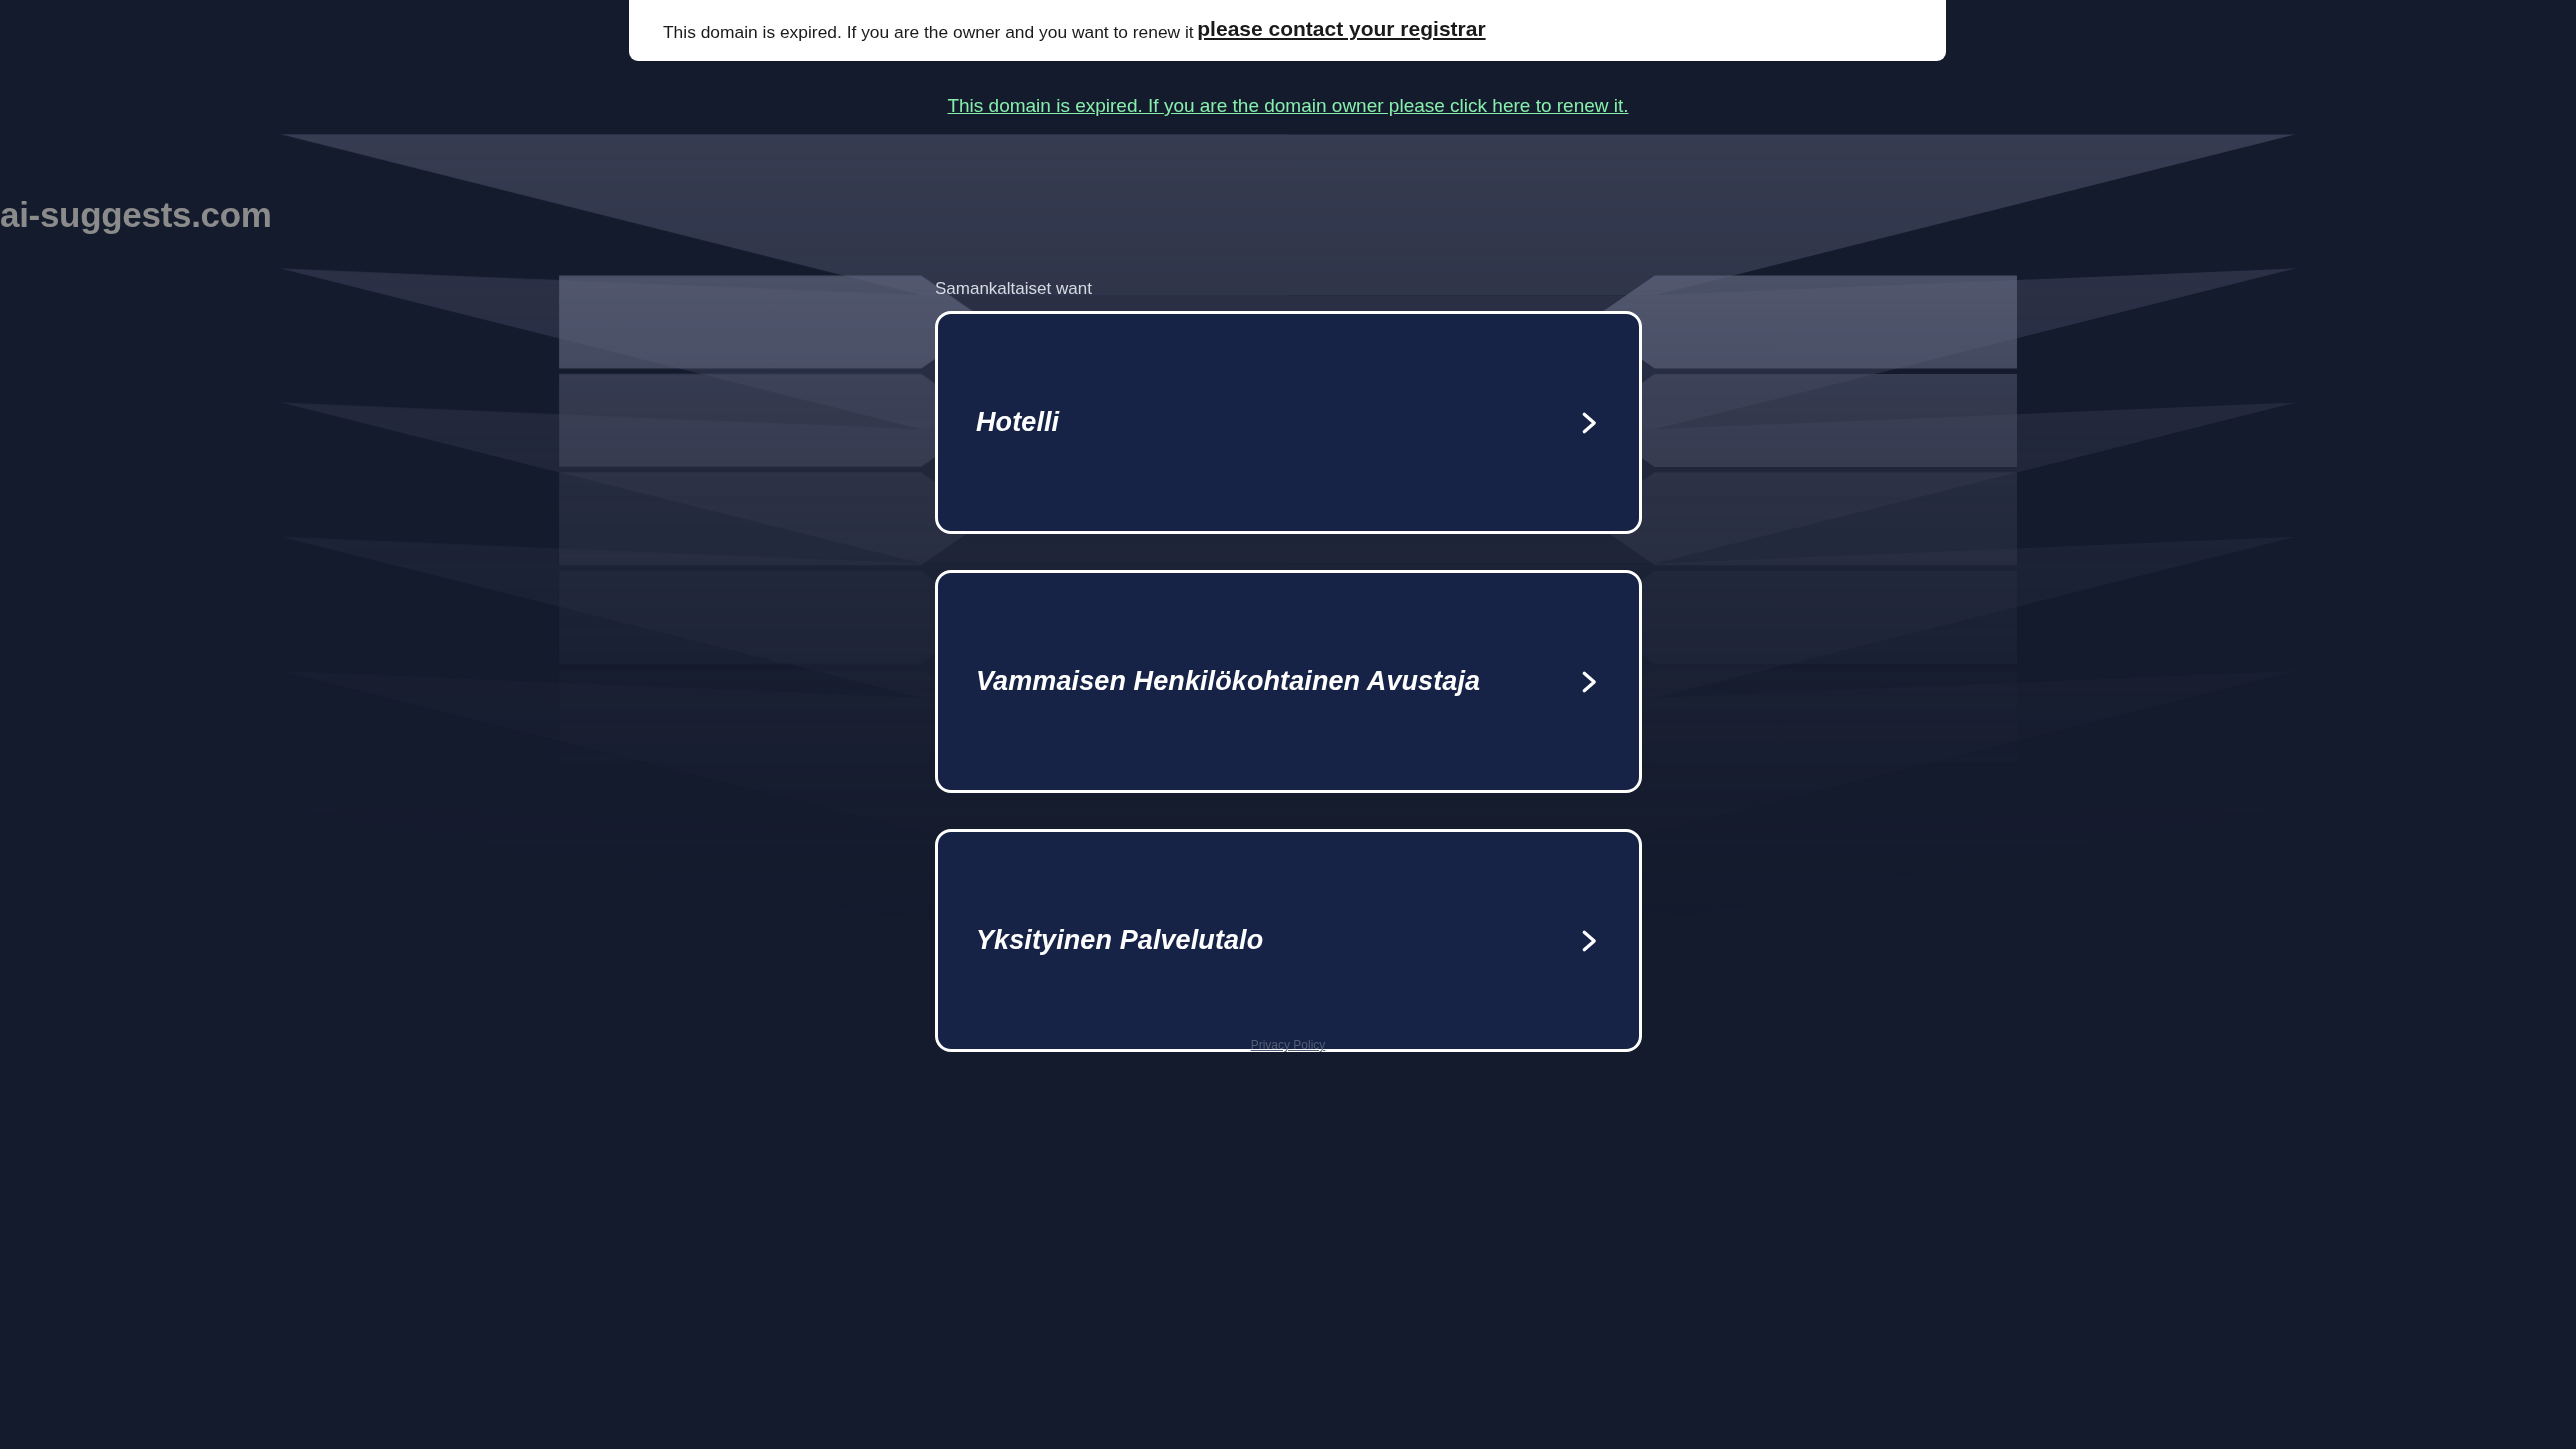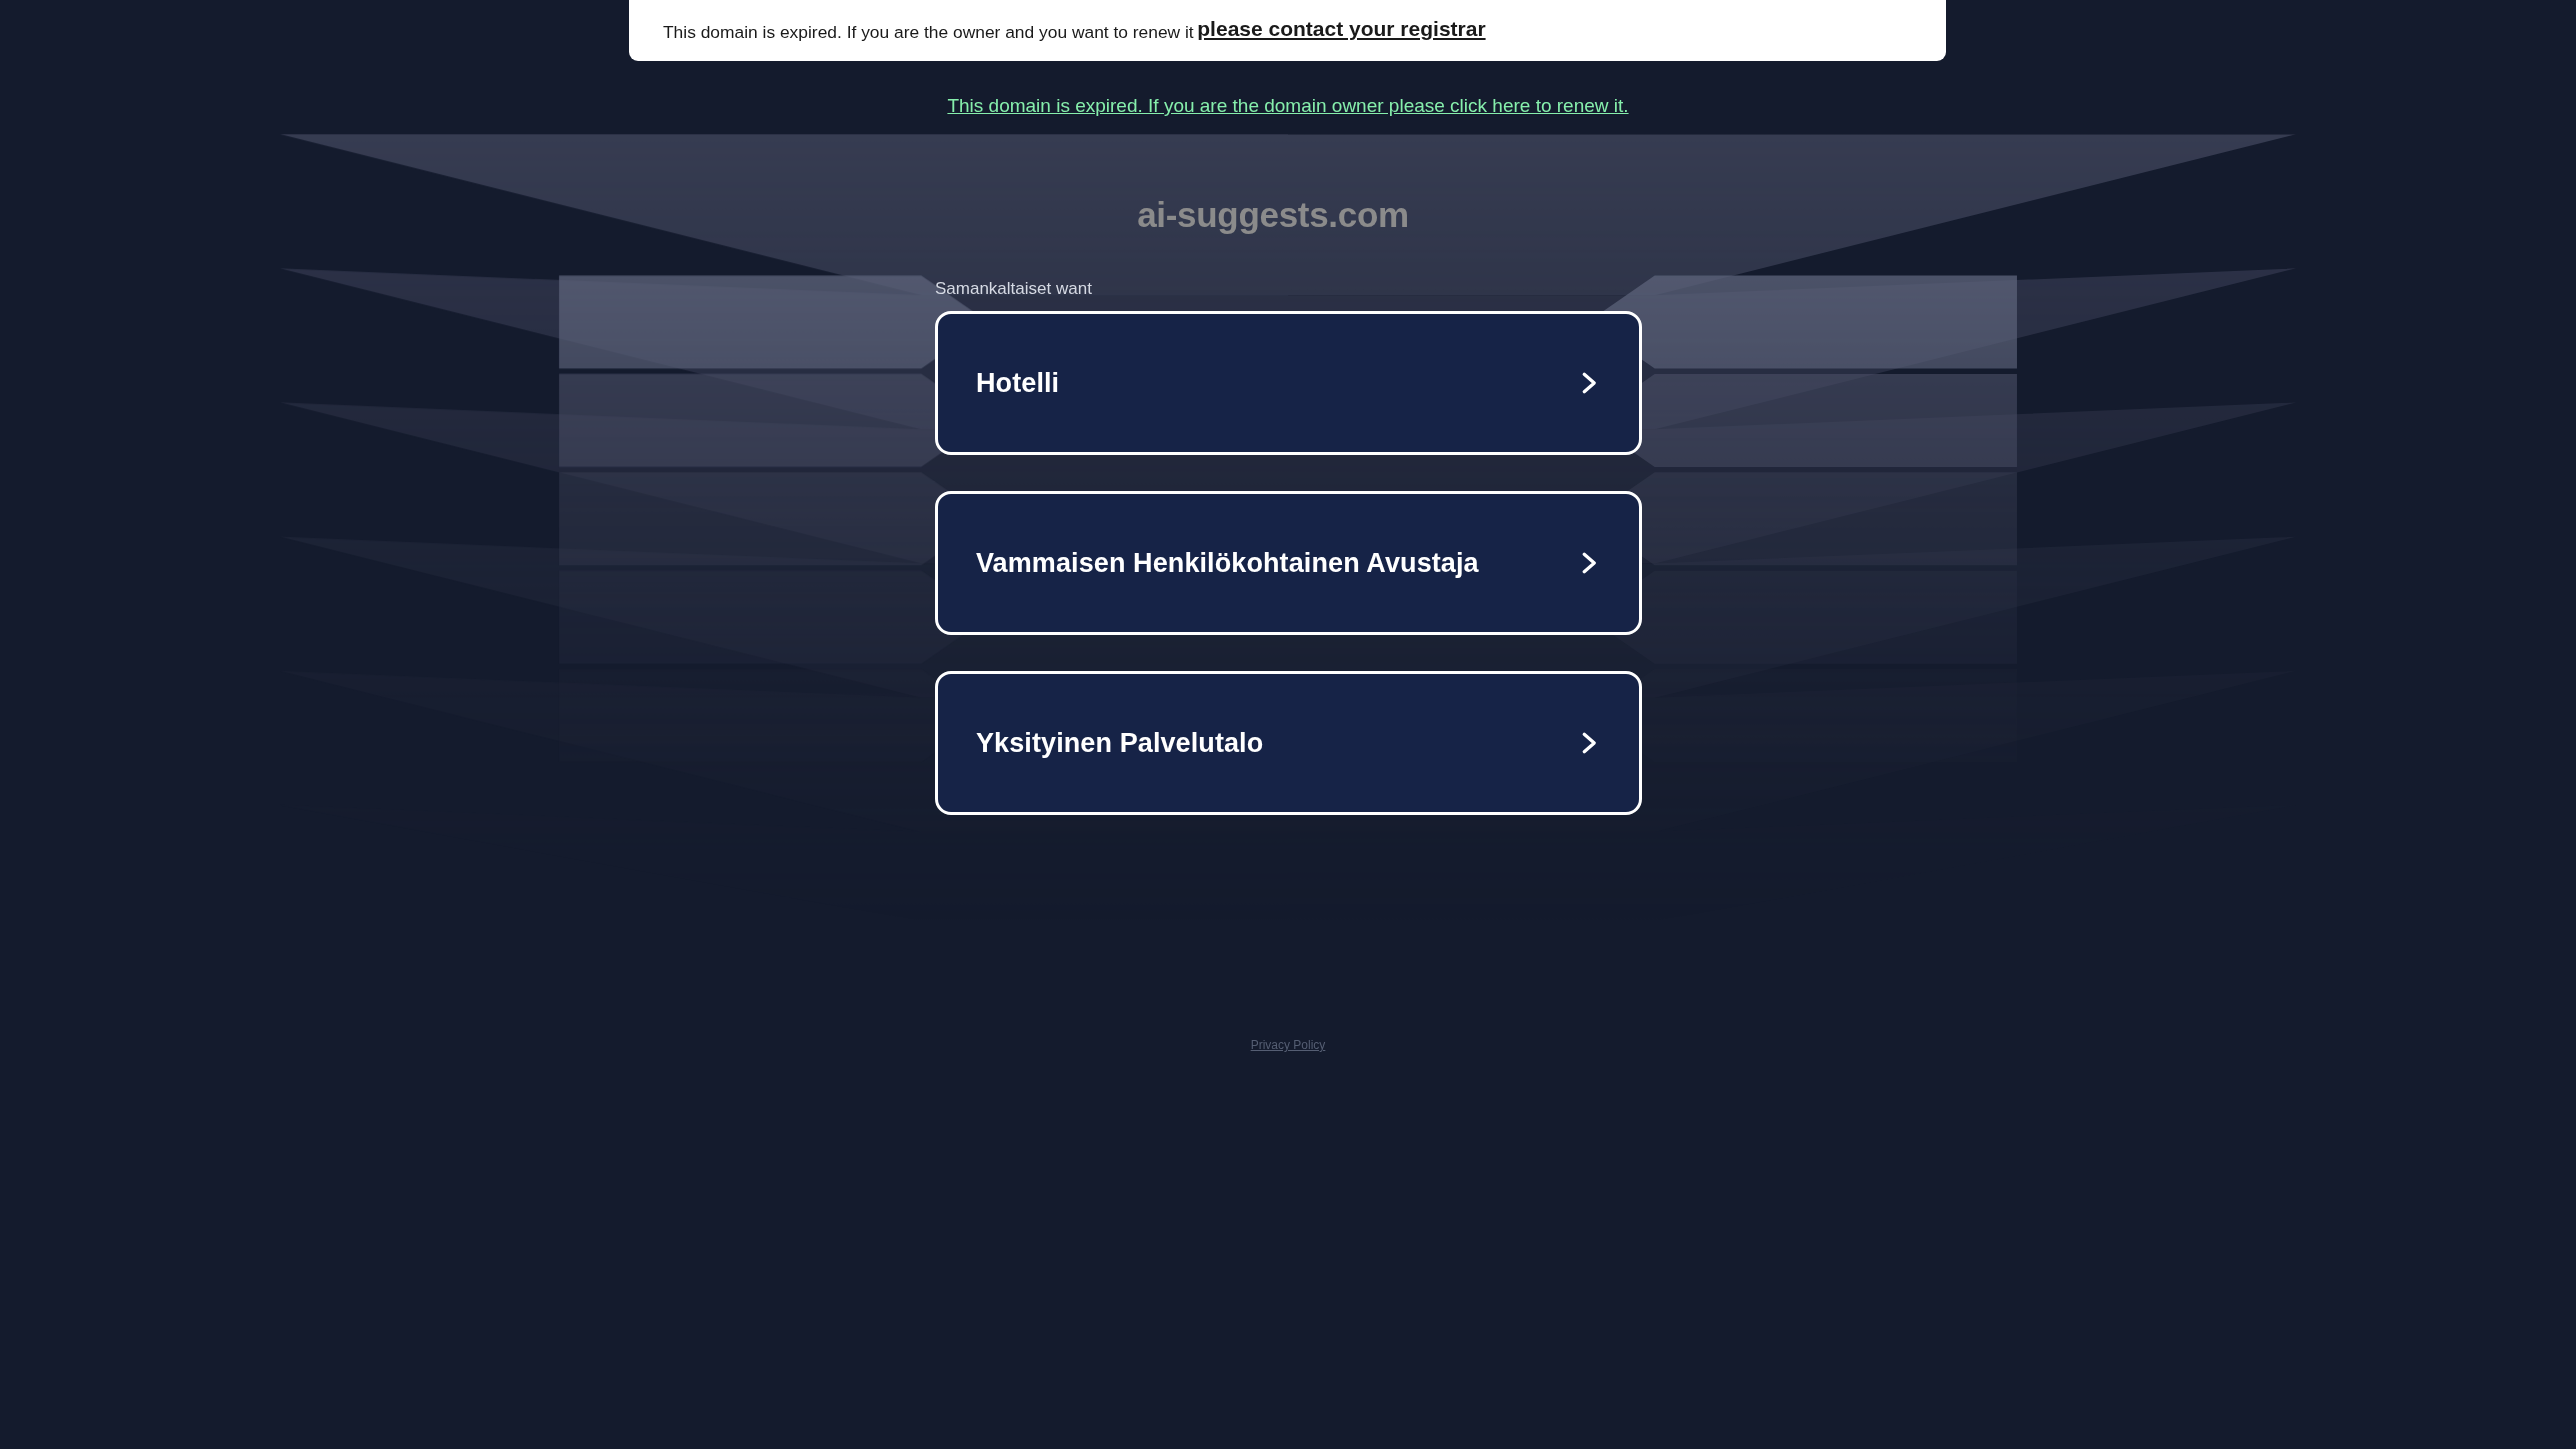--- a/index.html
+++ b/index.html
@@ -80,21 +80,21 @@
     position: relative;
     z-index: 10;
     width: 2576px;
   }
 
   .domain-title {
     position: absolute;
     top: 195px;
     left: 0;
     width: 2546px;
-    text-align: center;
+    text-align: left;
     font-size: 35px;
     font-weight: bold;
     color: #8b8b8b;
     letter-spacing: -0.3px;
   }
 
   .similar-label {
     position: absolute;
     top: 279px;
     left: 935px;
@@ -106,30 +106,31 @@
   .cards {
     position: absolute;
     top: 311px;
     left: 935px;
     width: 707px;
   }
 
   .card {
     position: relative;
     width: 707px;
-    height: 144px;
+    height: 223px;
     background: #162347;
     border: 3.6px solid #ffffff;
     border-radius: 16px;
     margin-bottom: 36px;
     display: flex;
     align-items: center;
     justify-content: space-between;
     padding: 0 36px 0 38px;
     cursor: pointer;
+    font-style: italic;
   }
 
   .card-label {
     font-size: 27px;
     font-weight: bold;
     color: #ffffff;
     letter-spacing: 0.1px;
   }
 
   .chevron-icon {

